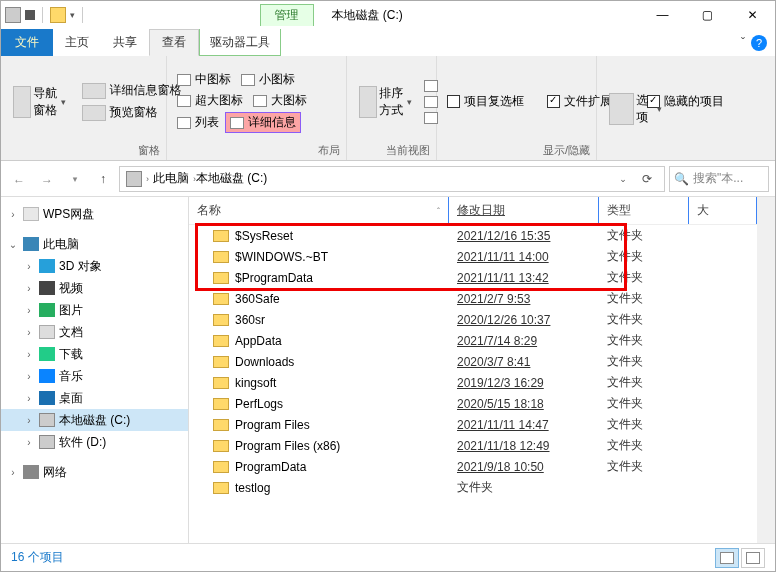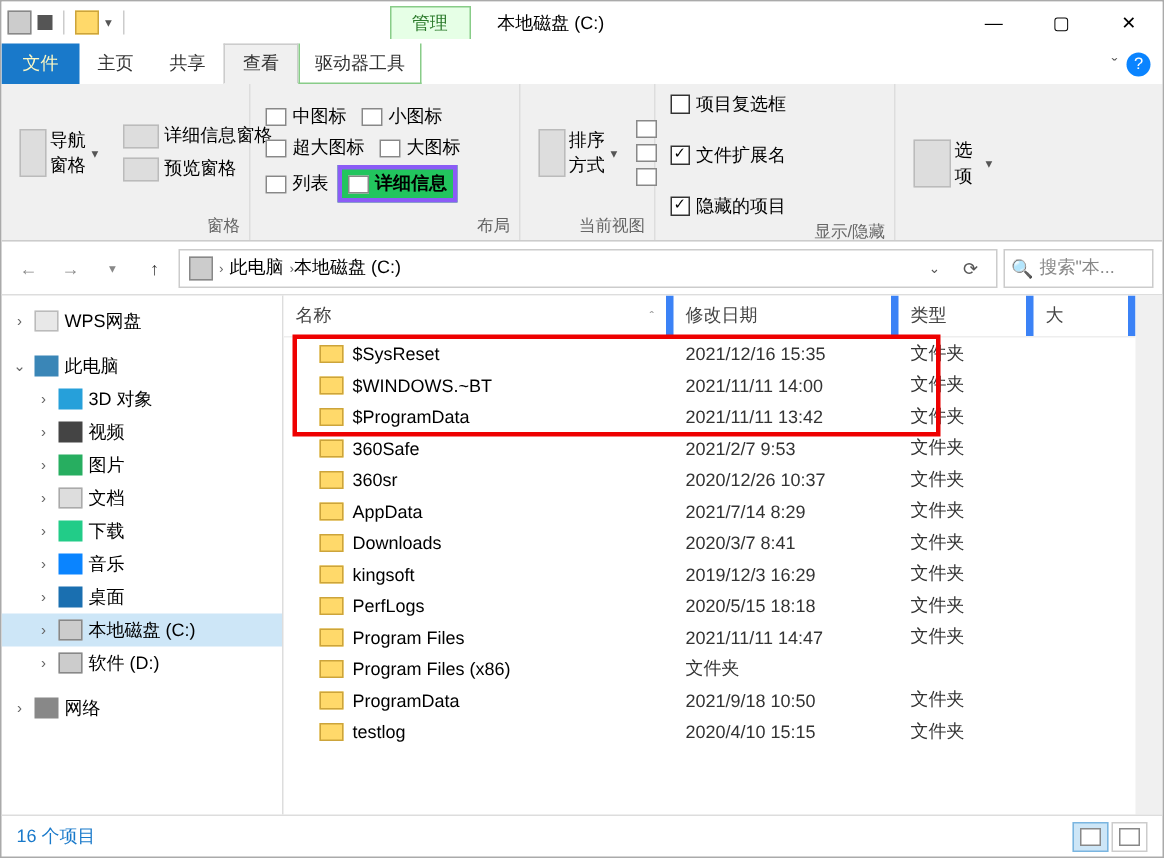--- a/index.html
+++ b/index.html
@@ -28,21 +28,21 @@
 
 
 .ribbon { height: 105px; background: #f0f0f0; border-bottom: 1px solid #ccc; display: flex; }
 .rgroup { border-right: 1px solid #ddd; padding: 4px 6px 2px; display: flex; flex-direction: column; }
 .rgroup-body { flex: 1; display: flex; gap: 6px; }
 .rgroup-label { text-align: right; color: #666; font-size: 11px; }
 .rcol { display: flex; flex-direction: row; align-items: center; justify-content: center; gap: 2px; padding: 2px 6px; }
 .rbtn-ic { width: 24px; height: 16px; background: #ddd; border: 1px solid #bbb; }
 .rbtn-ic.big { width: 32px; height: 32px; }
 .rrow { display: flex; align-items: center; gap: 4px; padding: 1px 4px; white-space: nowrap; }
-.rrow.sel { background: #22c55e; border: 3px solid #8b5cf6; font-weight: bold; }
+.rrow.sel { background: #fca5a5; border: 1px solid #8b5cf6; }
 .chk { width: 13px; height: 13px; border: 1px solid #333; display: inline-block; background: #fff; }
 .chk.on::after { content: "✓"; font-size: 10px; display: block; margin-top: -2px; margin-left: 1px; }
 .layout-ic { width: 14px; height: 12px; border: 1px solid #888; background: #fff; display: inline-block; }
 
 
 .addr { height: 36px; border-bottom: 1px solid #ddd; display: flex; align-items: center; padding: 4px 6px; gap: 4px; }
 .nav-btn { width: 24px; height: 24px; display: flex; align-items: center; justify-content: center; color: #888; border-radius: 2px; }
 .nav-btn.en { color: #333; }
 .addrbox { flex: 1; height: 26px; border: 1px solid #ccc; display: flex; align-items: center; padding: 0 2px; }
 .crumb { padding: 0 4px; display: flex; align-items: center; gap: 3px; }
@@ -67,23 +67,23 @@
 .ic-vid { background: #444; }
 .ic-img { background: #27ae60; }
 .ic-doc { background: #ddd; border:1px solid #aaa; }
 .ic-dl  { background: #2c8; }
 .ic-mus { background: #0a84ff; }
 .ic-dsk { background: #1a6fb0; }
 
 
 .filepane { flex: 1; overflow-y: auto; position: relative; }
 .colhdr { display: flex; border-bottom: 1px solid #eee; position: sticky; top: 0; background: #fff; }
-.colhdr > div { padding: 5px 8px; color: #444; border-right: 5px solid #3b82f6; }
+.colhdr > div { padding: 5px 8px; color: #444; border-right: 1px solid #3b82f6; }
 .c-name { width: 260px; display:flex; align-items:center; gap:6px;}
-.c-date { width: 150px; }
+.c-date { width: 150px; text-decoration: underline; }
 .c-type { width: 90px; }
 .c-size { flex: 1; }
 .sort-arr { font-size: 9px; color: #888; }
 .frow { display: flex; align-items: center; height: 21px; }
 .frow .c-name { padding-left: 24px; display: flex; gap: 6px; align-items: center; }
 .frow .c-date, .frow .c-type, .frow .c-size { padding: 0 8px; color: #333; }
 .fic { width: 16px; height: 12px; background: #ffd96a; border: 1px solid #cca43b; }
 .redbox { position: absolute; border: 3px solid #e00; pointer-events: none; }
 
 
@@ -196,21 +196,21 @@
         <span class="layout-ic"></span>
         <span class="layout-ic"></span>
         <span class="layout-ic"></span>
       </div>
     </div>
     <div class="rgroup-label">当前视图</div>
   </div>
 
   <div class="rgroup" style="width:160px">
     <div class="rgroup-body">
-      <div style="display:flex;flex-direction:column;gap:15px;justify-content:center">
+      <div style="display:flex;flex-direction:row;gap:15px;justify-content:center">
         <div class="rrow">
             <span class="chk"></span>
             <span>项目复选框</span>
           </div>
         <div class="rrow">
             <span class="chk on"></span>
             <span>文件扩展名</span>
           </div>
         <div class="rrow">
             <span class="chk on"></span>
@@ -422,38 +422,38 @@
           </div>
           <div class="c-date">2021/11/11 14:47</div>
           <div class="c-type">文件夹</div>
           <div class="c-size"></div>
         </div>
         <div class="frow">
           <div class="c-name">
             <span class="fic"></span>
             <span>Program Files (x86)</span>
           </div>
+          <div class="c-date">2021/11/18 12:49</div>
           <div class="c-type">文件夹</div>
           <div class="c-size"></div>
         </div>
         <div class="frow">
           <div class="c-name">
             <span class="fic"></span>
             <span>ProgramData</span>
           </div>
           <div class="c-date">2021/9/18 10:50</div>
           <div class="c-type">文件夹</div>
           <div class="c-size"></div>
         </div>
         <div class="frow">
           <div class="c-name">
             <span class="fic"></span>
             <span>testlog</span>
           </div>
-          <div class="c-date">2020/4/10 15:15</div>
           <div class="c-type">文件夹</div>
           <div class="c-size"></div>
         </div>
       </div>
     <div class="redbox" style="left:6px;top:26px;width:432px;height:68px"></div>
   </div>
   <div class="sb sb-track"></div>
 </div>
 
 <div class="status">

